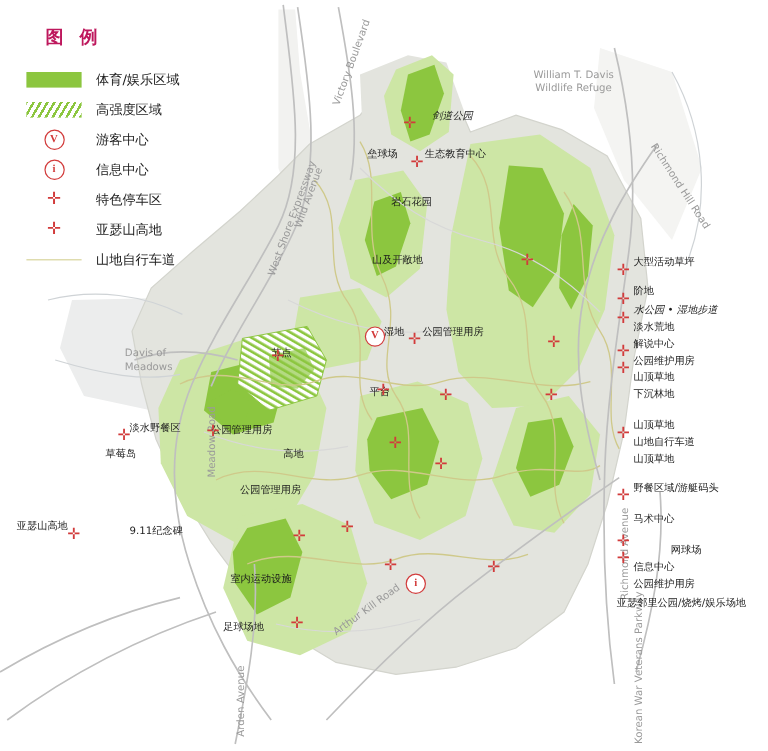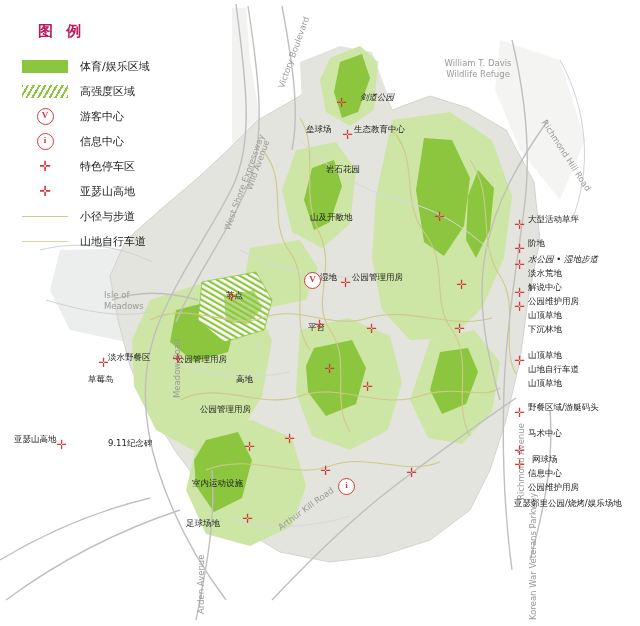--- a/index.html
+++ b/index.html
@@ -210,45 +210,39 @@
     <span class="legend-label">特色停车区</span>
   </div>
   <div class="legend-row">
     <span class="legend-key">
       <span class="cross">✛</span>
     </span>
     <span class="legend-label">亚瑟山高地</span>
   </div>
   <div class="legend-row">
     <span class="legend-key">
-        <span class="sw-line-path"></span>
-      </span>
-    <span class="legend-label">小径与步道</span>
-  </div>
-  <div class="legend-row">
-    <span class="legend-key">
         <span class="sw-line-bike"></span>
       </span>
     <span class="legend-label">山地自行车道</span>
   </div>
 </div>
 
 <div class="lbl rd rot-n68" style="left:276px;top:86px;">Victory Boulevard</div>
 <div class="lbl rd rot-n68" style="left:222px;top:228px;">West Shore Expressway</div>
 <div class="lbl rd rot-n68" style="left:244px;top:188px;">Wild Avenue</div>
 <div class="lbl rd rot-p58" style="left:548px;top:118px;">Richmond Hill Road</div>
 <div class="lbl rd rot-90" style="left:516px;top:500px;">Richmond Avenue</div>
 <div class="lbl rd rot-n40" style="left:276px;top:524px;">Arthur Kill Road</div>
 <div class="lbl rd rot-90" style="left:196px;top:614px;">Arden Avenue</div>
 <div class="lbl rd rot-90" style="left:528px;top:620px;">Korean War Veterans Parkway</div>
 <div class="lbl rd rot-90" style="left:172px;top:398px;">Meadow Road</div>
 
 <div class="lbl rd" style="left:430px;top:58px;width:96px;white-space:pre-line;text-align:center;">William T. Davis
 Wildlife Refuge</div>
-<div class="lbl rd" style="left:104px;top:290px;width:60px;white-space:pre-line;">Isle of
+<div class="lbl rd" style="left:104px;top:290px;width:60px;white-space:pre-line;">Davis of
 Meadows</div>
 
 <div class="mk" style="left:336px;top:92px;"><span class="cross">✛</span></div>
 <div class="lbl" style="left:360px;top:92px;font-style:italic;">剑道公园</div>
 <div class="lbl" style="left:306px;top:124px;">垒球场</div>
 <div class="mk" style="left:342px;top:124px;"><span class="cross">✛</span></div>
 <div class="lbl" style="left:354px;top:124px;">生态教育中心</div>
 <div class="lbl" style="left:326px;top:164px;">岩石花园</div>
 <div class="lbl" style="left:310px;top:212px;">山及开敞地</div>
 
@@ -268,21 +262,21 @@
 <div class="mk" style="left:514px;top:350px;"><span class="cross">✛</span></div>
 <div class="lbl" style="left:528px;top:350px;">山顶草地</div>
 <div class="lbl" style="left:528px;top:364px;">山地自行车道</div>
 <div class="lbl" style="left:528px;top:378px;">山顶草地</div>
 <div class="mk" style="left:514px;top:402px;"><span class="cross">✛</span></div>
 <div class="lbl" style="left:528px;top:402px;text-align:right;">野餐区域/游艇码头</div>
 
 <div class="mk" style="left:514px;top:440px;"><span class="cross">✛</span></div>
 <div class="lbl" style="left:528px;top:428px;text-align:center;">马术中心</div>
 <div class="mk" style="left:514px;top:454px;"><span class="cross">✛</span></div>
-<div class="lbl" style="left:532px;top:454px;">网球场</div>
+<div class="lbl" style="left:559px;top:454px;">网球场</div>
 <div class="lbl" style="left:528px;top:468px;">信息中心</div>
 <div class="lbl" style="left:528px;top:482px;">公园维护用房</div>
 <div class="lbl" style="left:514px;top:498px;">亚瑟邻里公园/烧烤/娱乐场地</div>
 
 <div class="mk-badge" style="left:304px;top:272px;">V</div>
 <div class="lbl" style="left:320px;top:272px;">湿地</div>
 <div class="mk" style="left:340px;top:272px;"><span class="cross">✛</span></div>
 <div class="lbl" style="left:352px;top:272px;">公园管理用房</div>
 <div class="lbl" style="left:226px;top:290px;">节点</div>
 <div class="mk" style="left:314px;top:314px;"><span class="cross">✛</span></div>

